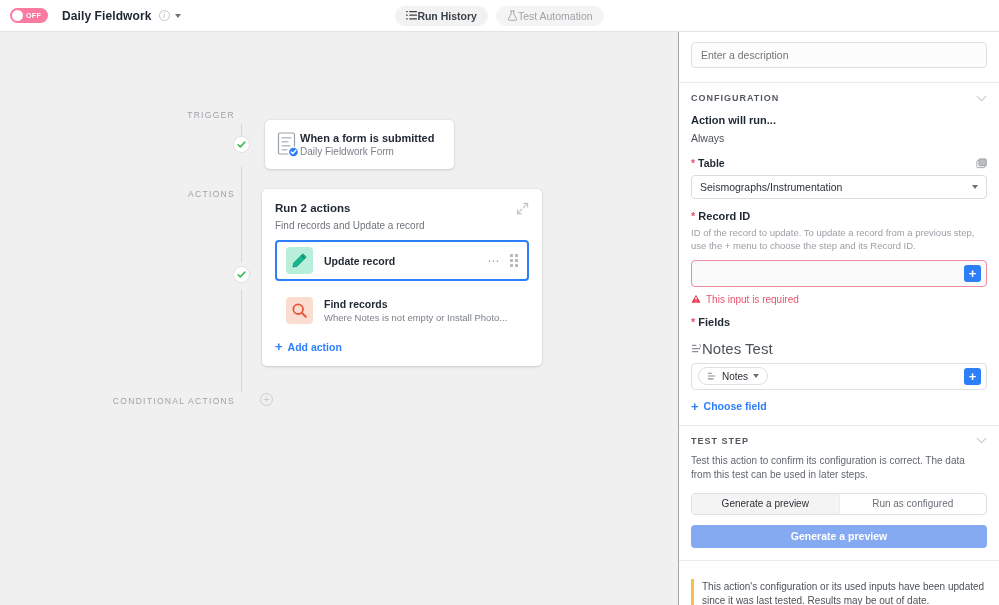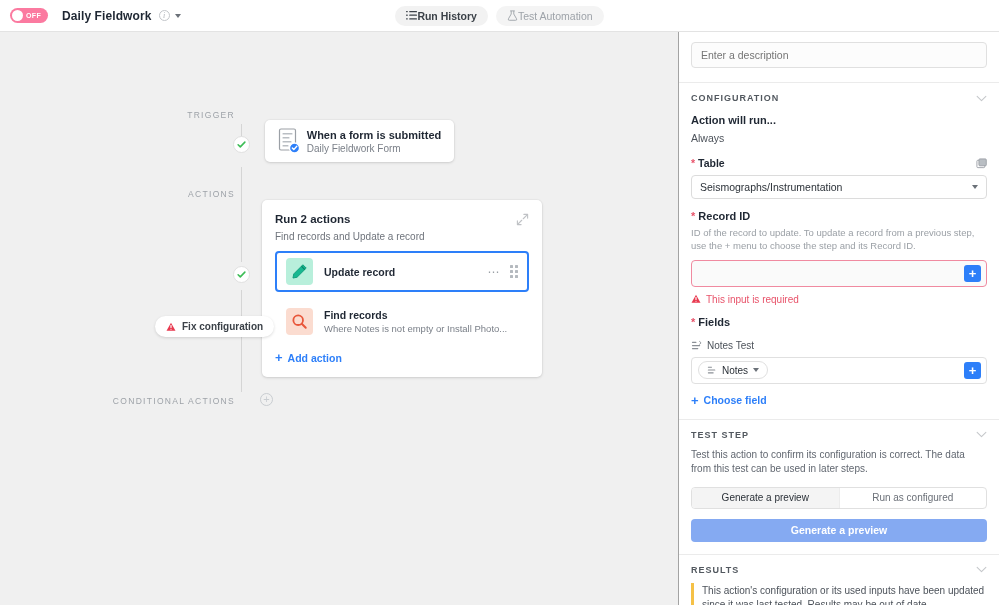--- a/index.html
+++ b/index.html
@@ -102,30 +102,30 @@
   }
   .node-dot svg { display:block; }
 
   .card {
     position: absolute;
     background: #ffffff;
     border-radius: 5px;
     box-shadow: 0 1px 3px rgba(0,0,0,.13), 0 0 0 1px rgba(0,0,0,.025);
   }
   .trigger-card {
-    left: 265px; top: 88px; width: 189px; height: 42px;
-    display: flex; align-items: center; padding: 0 12px; gap: 7px; justify-content: center;
+    left: 265px; top: 88px; width: 189px; height: 49px;
+    display: flex; align-items: center; padding: 0 12px; gap: 1px;
   }
   .doc-icon { position: relative; width: 22px; height: 26px; flex: 0 0 auto; }
   .trig-texts { display: flex; flex-direction: column; gap: 2px; }
   .trig-title { font-size: 11px; font-weight: bold; color: #1f2733; }
   .trig-sub { font-size: 10px; color: #7b8089; }
 
   .actions-card {
-    left: 262px; top: 168px; width: 280px; height: 177px;
+    left: 262px; top: 157px; width: 280px; height: 177px;
     padding: 13px 13px 0 13px;
   }
   .ac-head { display:flex; align-items:flex-start; justify-content: space-between; }
   .ac-title { font-size: 11.5px; font-weight: bold; color: #1f2733; }
   .ac-sub { font-size: 10px; color: #6f747c; margin-top: 6px; }
   .expand-ico { width: 13px; height: 13px; opacity: .55; cursor: pointer; }
 
   .step-row {
     margin-top: 9px; height: 41px;
     display: flex; align-items: center; gap: 11px;
@@ -235,22 +235,22 @@
     display:flex;align-items:center;justify-content:center;
     font-size: 13px; line-height: 1; font-weight: bold;
   }
   .err {
     margin-top: 7px;
     display: flex; align-items: center; gap: 5px;
     font-size: 10px; color: #e8536a;
   }
   .notes-test-row {
     margin-top: 12px;
-    display: flex; align-items: center; gap: 5px;
-    font-size: 10px; color: #4c525a;
+    display: flex; align-items: center; 
+    font-size: 15px; color: #4c525a;
   }
   .fields-box {
     margin-top: 6px; height: 27px; width: 100%;
     border: 1px solid #e0e0e0; border-radius: 4px;
     background: #ffffff;
     display: flex; align-items: center; justify-content: space-between;
     padding: 0 5px 0 6px;
   }
   .chip {
     height: 18px; border-radius: 9px;
@@ -422,28 +422,20 @@
             <span class="step-sub">Where Notes is not empty or Install Photo...</span>
           </div>
         </div>
 
         <div class="add-action">
           <span class="plus">+</span>
           <span>Add action</span>
         </div>
       </div>
 
-      <div class="fixcfg">
-        <svg class="warn-tri" viewBox="0 0 12 12">
-          <path d="M6 .9 L11.4 10.6 L.6 10.6 Z" fill="#e8394f"></path>
-          <rect x="5.3" y="3.6" width="1.4" height="3.6" rx=".6" fill="#ffffff"></rect>
-          <rect x="5.3" y="8" width="1.4" height="1.4" rx=".6" fill="#ffffff"></rect>
-        </svg>
-        <span>Fix configuration</span>
-      </div>
     </div>
 
     <div class="props">
 
       <div class="props-scroll">
 
         <div class="sec" style="padding-bottom:14px;">
           <input class="desc-input" value="" placeholder="Enter a description" style="">
         </div>
 
@@ -524,25 +516,19 @@
           <div class="test-desc">Test this action to confirm its configuration is correct. The data from this test can be used in later steps.</div>
           <div class="segmented">
             <div class="seg active">Generate a preview</div>
             <div class="seg-div"></div>
             <div class="seg">Run as configured</div>
           </div>
           <div class="primary-btn">Generate a preview</div>
         </div>
 
         <div class="sec" style="border-bottom:none;">
-          <div class="sec-hd">
-            <span>RESULTS</span>
-            <svg class="chev" viewBox="0 0 12 8">
-              <path d="M1 1.6 L6 6.4 L11 1.6" fill="none" stroke="#8b9096" stroke-width="1.2" stroke-linecap="round" stroke-linejoin="round"></path>
-            </svg>
-          </div>
           <div class="results-note">This action's configuration or its used inputs have been updated since it was last tested. Results may be out of date.</div>
         </div>
 
       </div>
     </div>
   </div>
 </div>
 
 </body></html>

